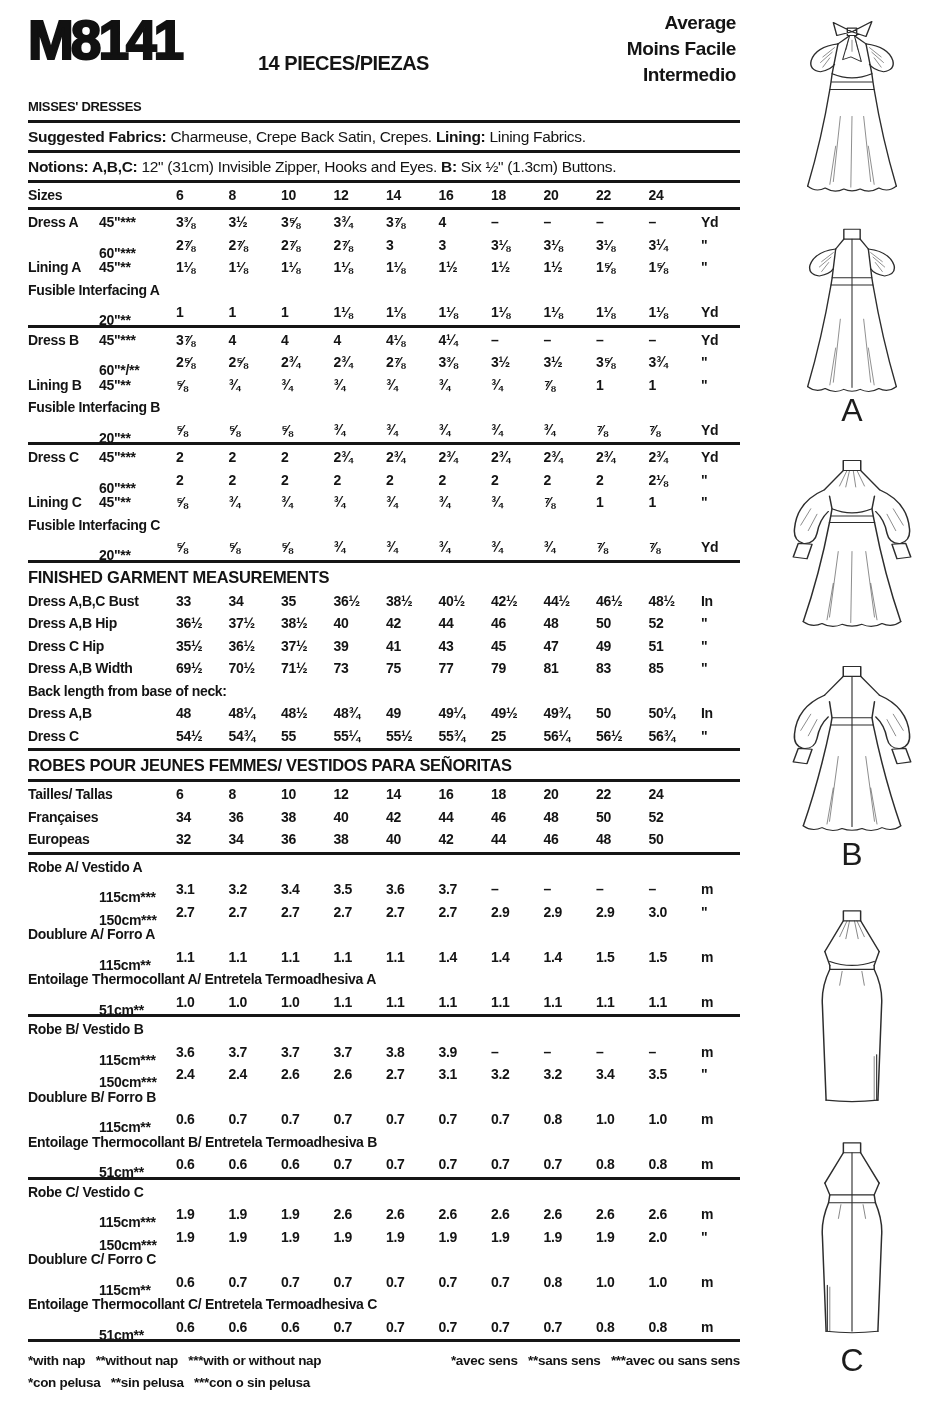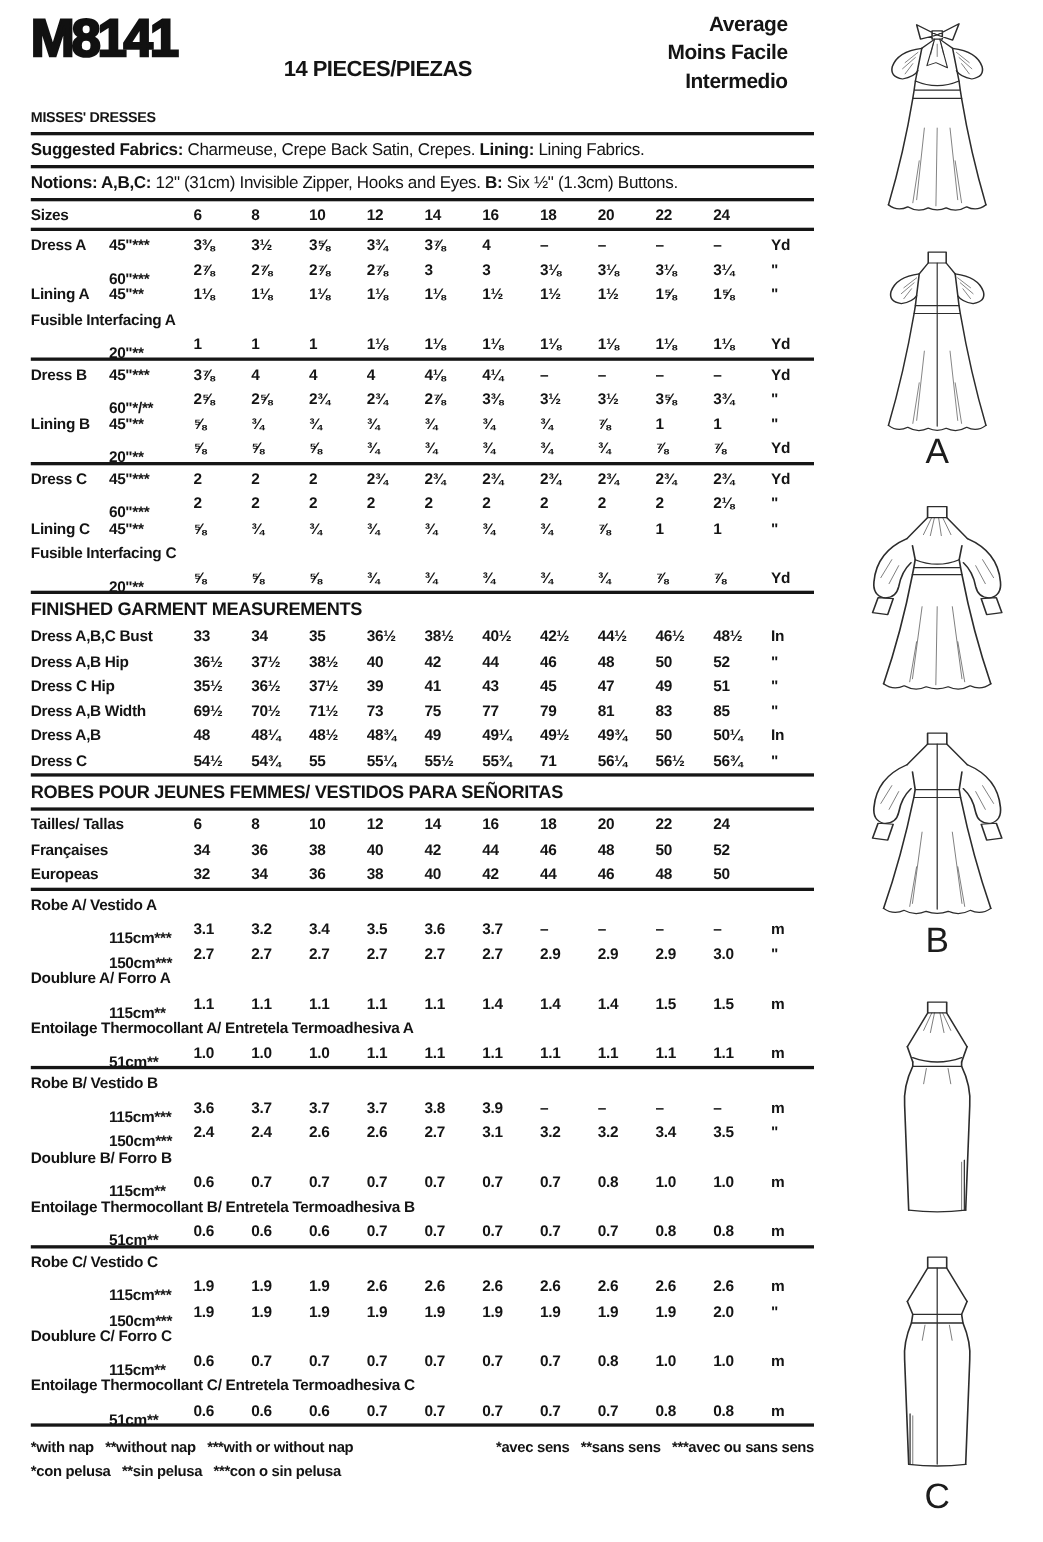--- a/index.html
+++ b/index.html
@@ -6,25 +6,25 @@
   body{
     width:948px;height:1402px;position:relative;overflow:hidden;
     font-family:"Liberation Sans","DejaVu Sans",sans-serif;
     color:#141414;-webkit-font-smoothing:antialiased;
   }
   .left-col{position:absolute;left:28px;top:0;width:712px;height:1402px;}
   .right-col{position:absolute;left:756px;top:0;width:192px;height:1402px;}
 
   
   .pattern-number{
-    position:absolute;left:0;top:8px;font-size:48px;font-weight:bold;
+    position:absolute;left:0;top:8px;font-size:55px;font-weight:bold;
     letter-spacing:-3px;-webkit-text-stroke:2.2px #111;color:#111;
   }
   .pieces{position:absolute;left:230px;top:52px;font-size:20px;font-weight:bold;letter-spacing:-0.5px;}
-  .difficulty{position:absolute;right:24px;top:10px;text-align:right;font-size:19px;font-weight:bold;line-height:26px;letter-spacing:-0.4px;}
+  .difficulty{position:absolute;right:4px;top:10px;text-align:right;font-size:19px;font-weight:bold;line-height:26px;letter-spacing:-0.4px;}
 
   .content{position:absolute;left:0;top:94px;width:712px;}
   .doc-title{font-size:13px;font-weight:bold;letter-spacing:-0.3px;height:25px;line-height:25px;}
   .rule{height:3px;background:#161616;margin:1px 0;}
   .info-line{font-size:15.5px;height:25px;line-height:25px;letter-spacing:-0.3px;white-space:pre;}
   .info-line b{font-weight:bold;}
   .info-line span{font-weight:normal;margin-top:28px;}
 
   
   .trow{display:grid;grid-template-columns:148px repeat(10,52.5px) 1fr;height:22.5px;align-items:center;font-size:14px;font-weight:bold;letter-spacing:-0.3px;}
@@ -177,20 +177,21 @@
           <div class="tcell">¾</div>
           <div class="tcell">¾</div>
           <div class="tcell">¾</div>
           <div class="tcell">¾</div>
           <div class="tcell">¾</div>
           <div class="tcell">⅞</div>
           <div class="tcell">1</div>
           <div class="tcell">1</div>
           <div class="tunit">"</div>
         </div>
+        <div class="trow span">Fusible Interfacing B</div>
         <div class="trow data">
           <div class="tlabel"><span></span><span class="lab-sub">20"**</span></div>
           <div class="tcell">⅝</div>
           <div class="tcell">⅝</div>
           <div class="tcell">⅝</div>
           <div class="tcell">¾</div>
           <div class="tcell">¾</div>
           <div class="tcell">¾</div>
           <div class="tcell">¾</div>
           <div class="tcell">¾</div>
@@ -307,20 +308,21 @@
           <div class="tcell">71½</div>
           <div class="tcell">73</div>
           <div class="tcell">75</div>
           <div class="tcell">77</div>
           <div class="tcell">79</div>
           <div class="tcell">81</div>
           <div class="tcell">83</div>
           <div class="tcell">85</div>
           <div class="tunit">"</div>
         </div>
+        <div class="trow span">Back length from base of neck:</div>
         <div class="trow data">
           <div class="tlabel"><span>Dress A,B</span></div>
           <div class="tcell">48</div>
           <div class="tcell">48¼</div>
           <div class="tcell">48½</div>
           <div class="tcell">48¾</div>
           <div class="tcell">49</div>
           <div class="tcell">49¼</div>
           <div class="tcell">49½</div>
           <div class="tcell">49¾</div>
@@ -329,21 +331,21 @@
           <div class="tunit">In</div>
         </div>
         <div class="trow data">
           <div class="tlabel"><span>Dress C</span></div>
           <div class="tcell">54½</div>
           <div class="tcell">54¾</div>
           <div class="tcell">55</div>
           <div class="tcell">55¼</div>
           <div class="tcell">55½</div>
           <div class="tcell">55¾</div>
-          <div class="tcell">71</div>
+          <div class="tcell">25</div>
           <div class="tcell">56¼</div>
           <div class="tcell">56½</div>
           <div class="tcell">56¾</div>
           <div class="tunit">"</div>
         </div>
         <div class="rule"></div>
         <div class="trow head">ROBES POUR JEUNES FEMMES/ VESTIDOS PARA SEÑORITAS</div>
         <div class="rule"></div>
         <div class="trow data">
           <div class="tlabel"><span>Tailles/ Tallas</span></div>

